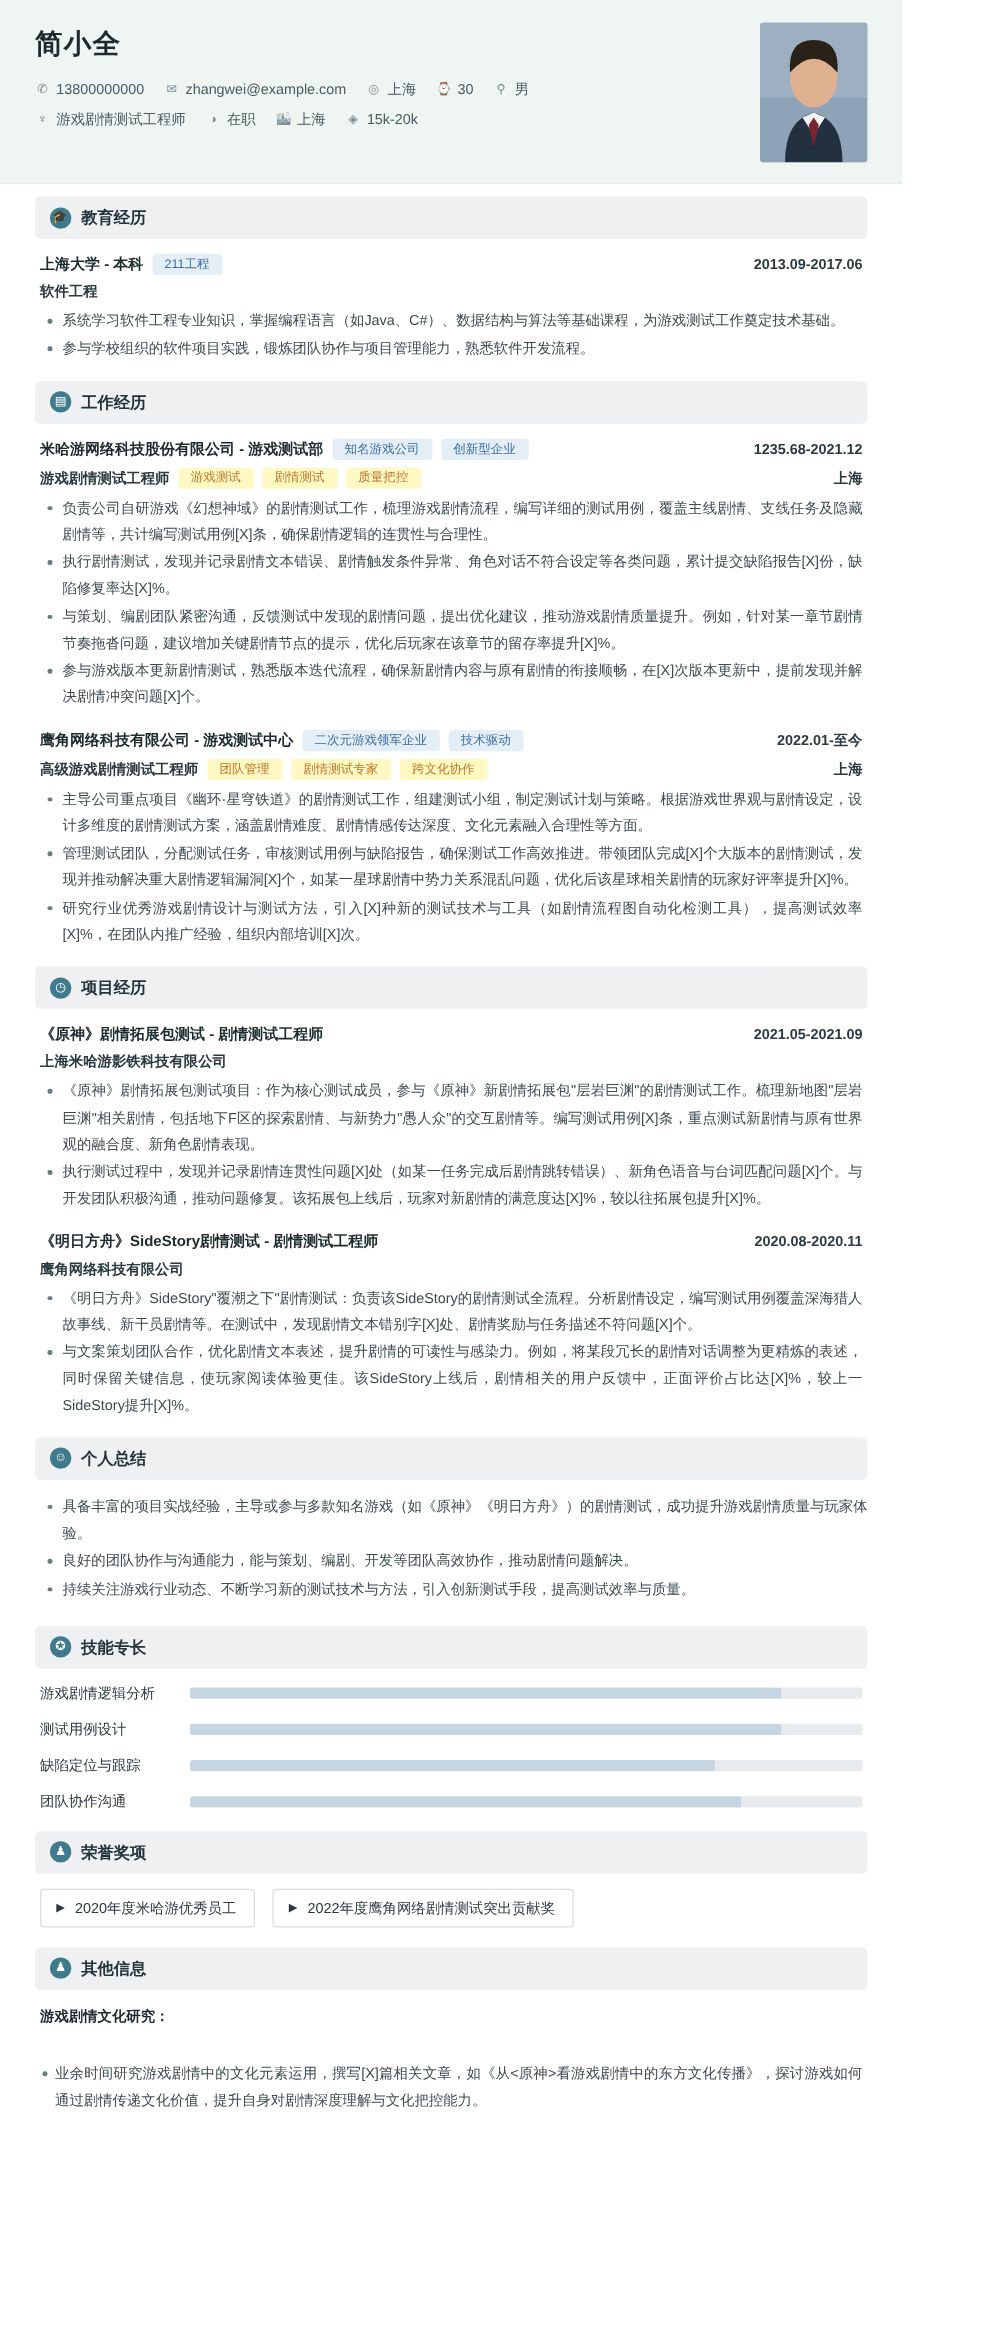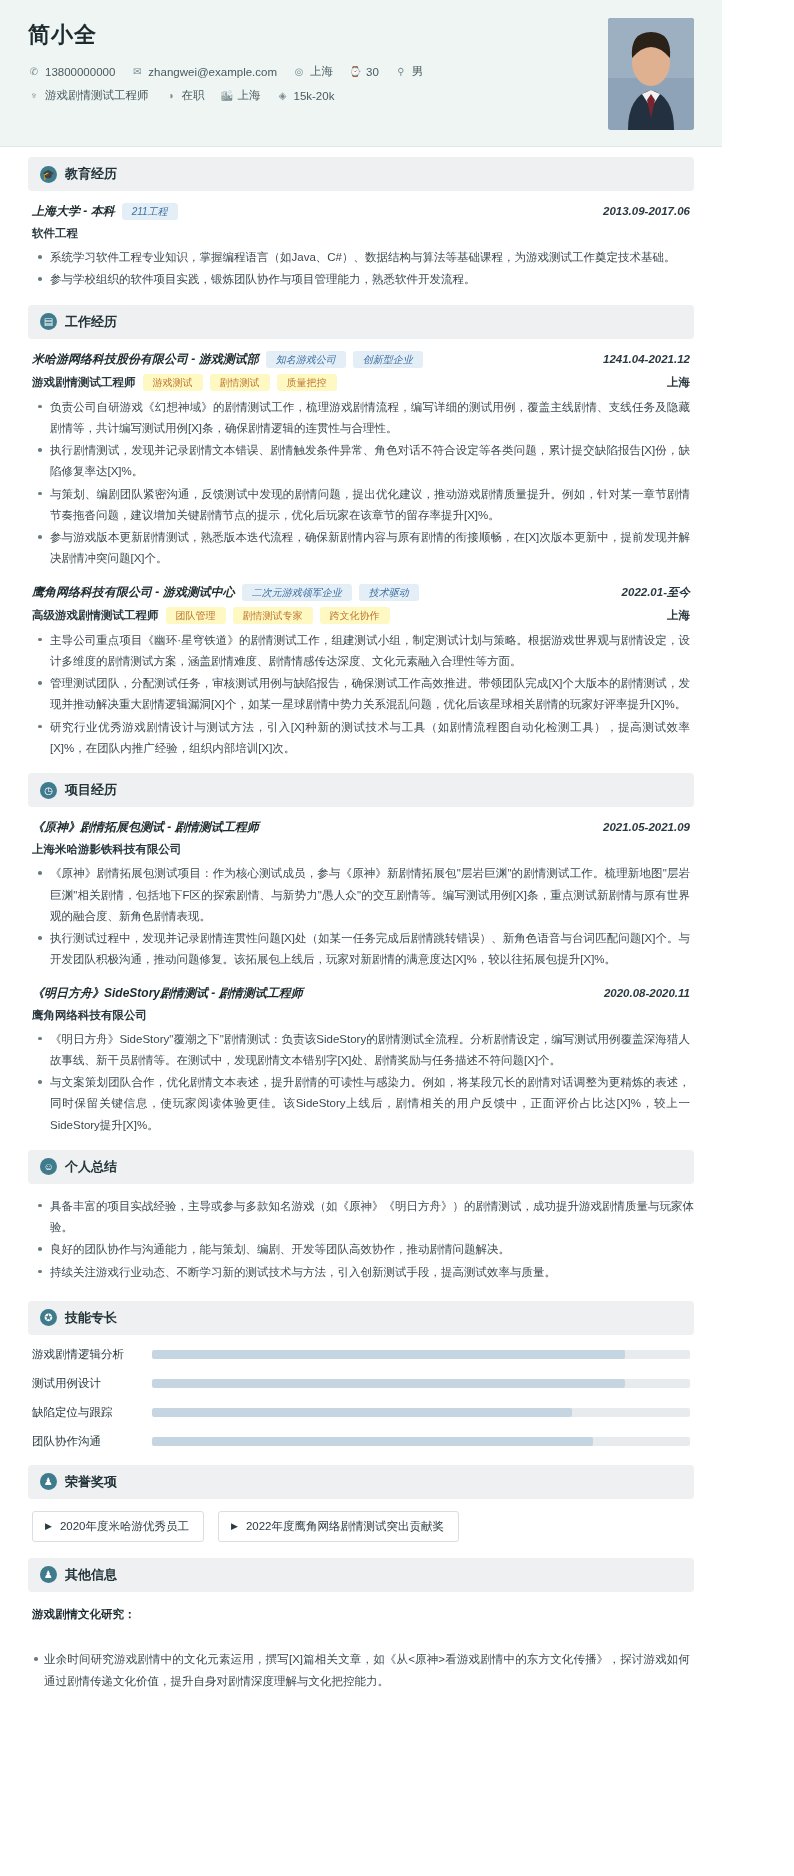--- a/index.html
+++ b/index.html
@@ -86,21 +86,20 @@
     font-weight: bold;
     color: #23343a;
   }
 
   .entry { margin: 0 4px 14px 4px; }
   .entry-top {
     display: flex;
     justify-content: space-between;
     align-items: baseline;
     margin-bottom: 6px;
-    font-style: italic;
   }
   .entry-title {
     font-size: 12px;
     font-weight: bold;
     color: #1d2b2f;
     display: flex;
     align-items: center;
     flex-wrap: wrap;
     gap: 7px;
   }
@@ -342,21 +341,21 @@
         <span class="sec-title">工作经历</span>
       </div>
 
       <div class="entry">
         <div class="entry-top">
           <div class="entry-title">
             <span>米哈游网络科技股份有限公司 - 游戏测试部</span>
             <span class="tag tag-blue">知名游戏公司</span>
             <span class="tag tag-blue">创新型企业</span>
           </div>
-          <div class="entry-date">1241.04-2021.12</div>
+          <div class="entry-date">1235.68-2021.12</div>
         </div>
         <div class="entry-sub">
           <div class="sub-left">
             <span>游戏剧情测试工程师</span>
             <span class="tag tag-orange">游戏测试</span>
             <span class="tag tag-orange">剧情测试</span>
             <span class="tag tag-orange">质量把控</span>
           </div>
           <div class="sub-right">上海</div>
         </div>

